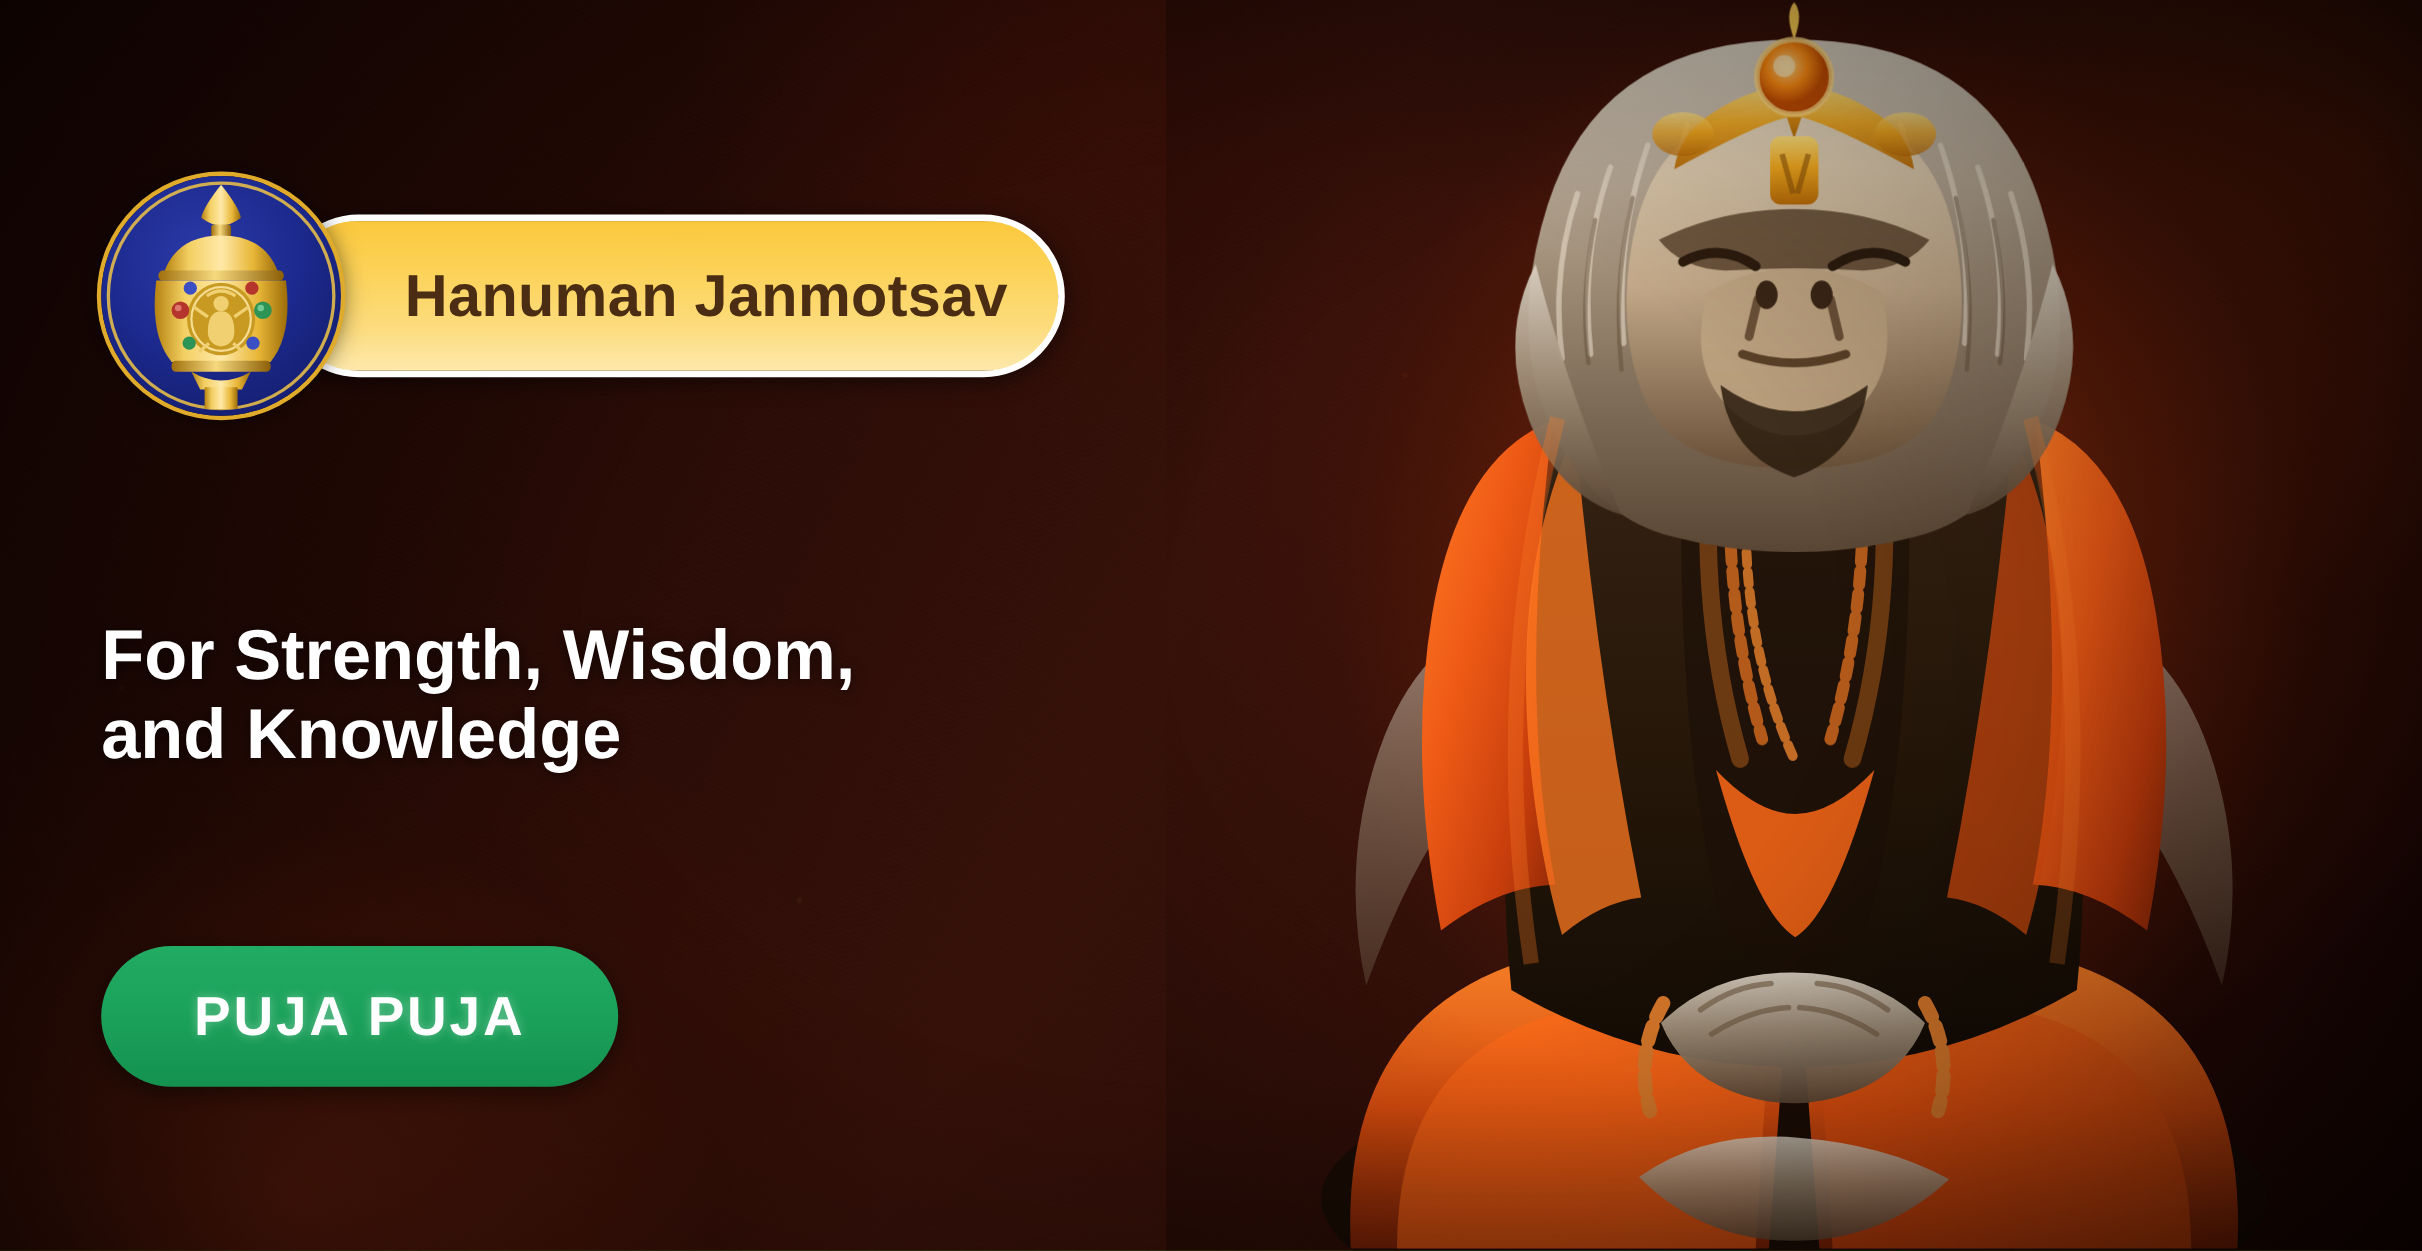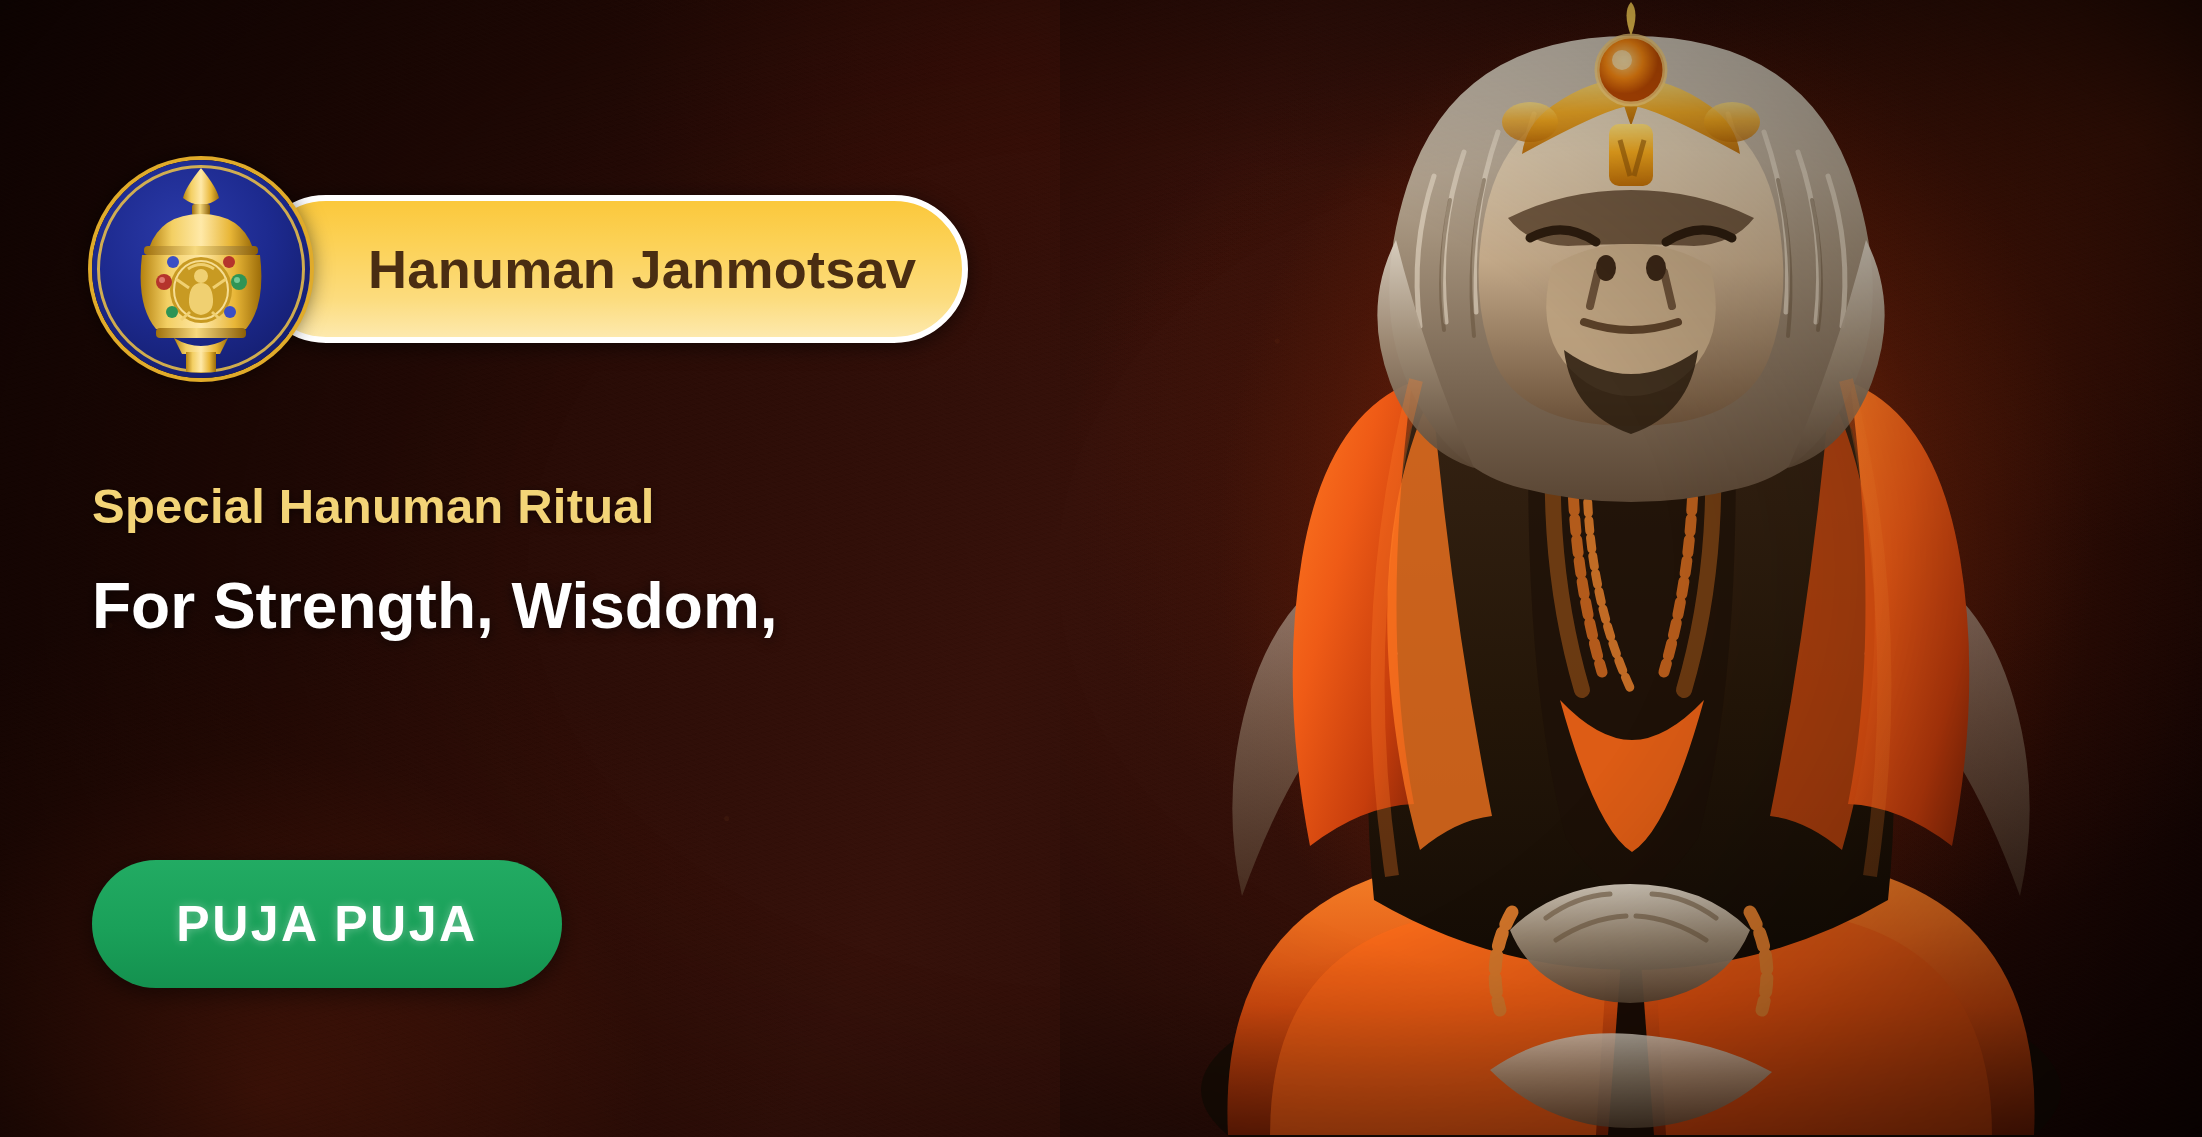--- a/index.html
+++ b/index.html
@@ -126,21 +126,21 @@
   .headline {
     position: absolute;
     left: 92px; top: 560px;
     width: 900px;
     font-size: 64px;
     font-weight: bold;
     line-height: 1.12;
     color: #ffffff;
     text-shadow: 0 2px 12px rgba(0,0,0,0.60);
   }
-  .headline-line { display: block; white-space: nowrap; margin-top: 11px; }
+  .headline-line { display: block; white-space: nowrap; }
 
   
   .cta {
     position: absolute;
     left: 92px; top: 860px;
     width: 470px; height: 128px;
     border: none;
     border-radius: 64px;
     background: linear-gradient(180deg, #22ab63 0%, #1aa059 55%, #14914f 100%);
     color: #ffffff;
@@ -361,22 +361,22 @@
 
           <rect x="60" y="186" width="30" height="20" fill="url(#kg)"></rect>
         </svg>
       </div>
 
       <div class="pill">
         <span class="pill-text">Hanuman Janmotsav</span>
       </div>
     </div>
 
-    <div class="eyebrow">Special Hanuman Ritual</div>
 
     <div class="headline">
       <span class="headline-line">For Strength, Wisdom,</span>
+      <span class="headline-line">and Knowledge</span>
     </div>
 
     <button class="cta">PUJA PUJA</button>
 
   </div>
 </div>
 
 </body></html>

